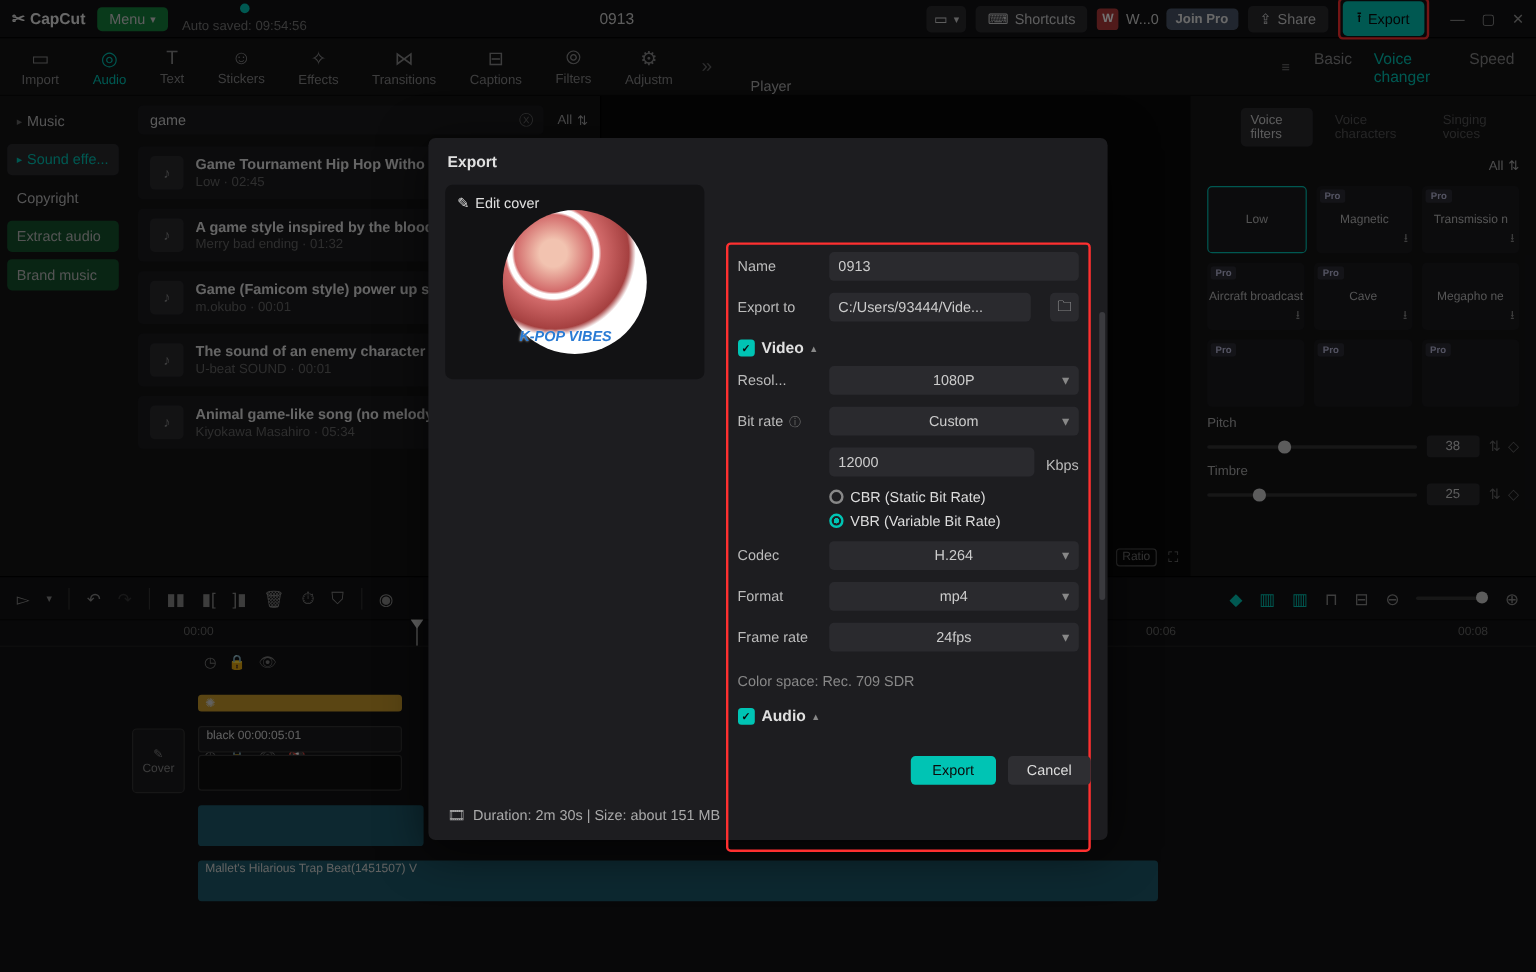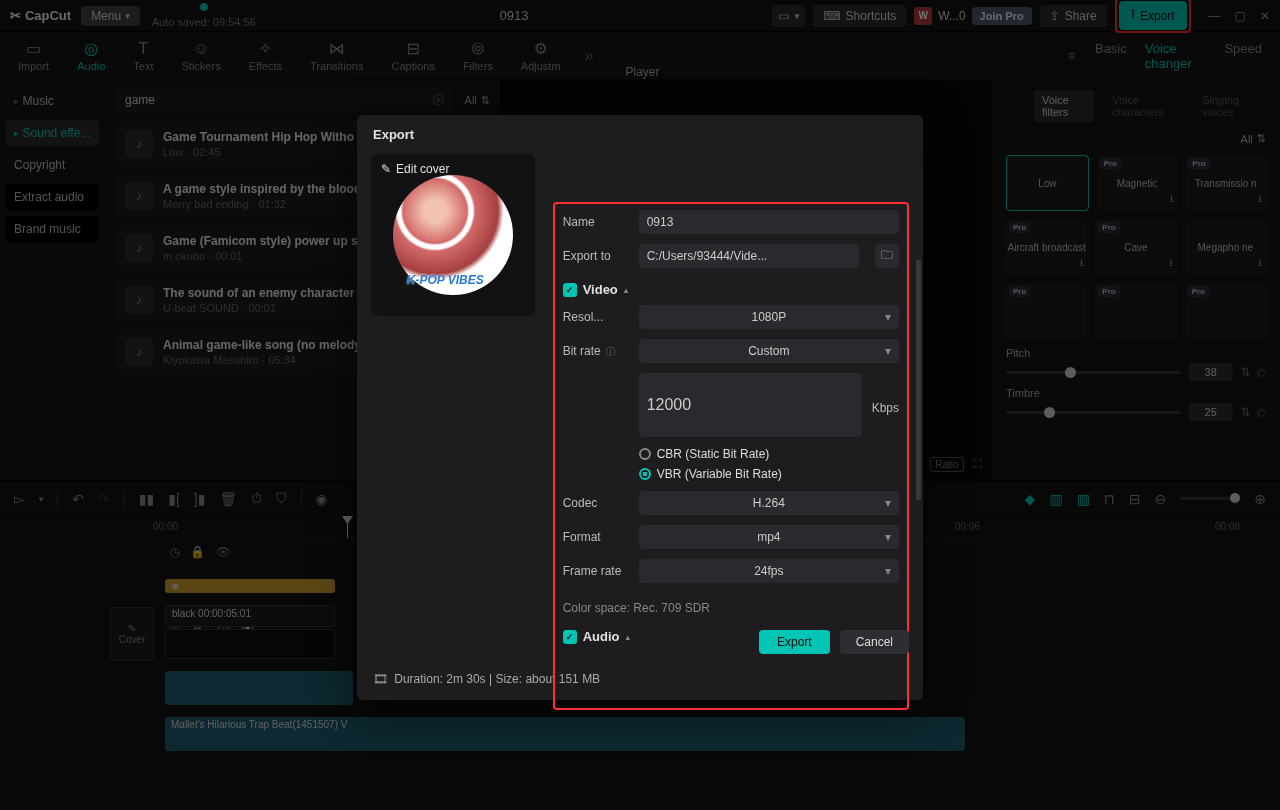--- a/index.html
+++ b/index.html
@@ -1,40 +1,40 @@
 <!DOCTYPE html>
 <html><head>
 <meta charset="utf-8">
 <style>
 * { margin: 0; padding: 0; box-sizing: border-box; font-family: -apple-system, BlinkMacSystemFont, "Segoe UI", sans-serif; }
 body { background: #0e0e10; color: #d0d0d0; width: 1280px; height: 810px; overflow: hidden; position: relative; font-size: 12px; }
 .titlebar { height: 32px; display: flex; align-items: center; padding: 0 10px; background: #121214; border-bottom: 1px solid #000; }
 .logo { font-weight: 700; font-size: 13px; color: #e8e8e8; margin-right: 10px; display:flex; align-items:center; gap:4px;}
-.menu-btn { background: #404040; color: #d0d0d0; padding: 3px 10px; border-radius: 4px; font-size: 12px; display:flex; align-items:center; gap:4px;}
+.menu-btn { background: #15803d; color: #d0d0d0; padding: 3px 10px; border-radius: 4px; font-size: 12px; display:flex; align-items:center; gap:4px;}
 .autosave { color: #787878; font-size: 11px; margin-left: 12px; display:flex; align-items:center; gap:5px;flex-direction:column;}
 .autosave .dot { width:8px;height:8px;border-radius:50%;background:#00c4b4;}
 .title-center { flex:1; text-align:center; color:#ccc; font-size:13px;}
 .title-right { display:flex; align-items:center; gap:8px; }
 .pill { background:#2a2a2e; padding:4px 10px; border-radius:4px; display:flex; align-items:center; gap:5px; font-size:12px; color:#d0d0d0;}
 .user-badge { background:#b23b3b; color:#fff; width:18px;height:18px;border-radius:3px;display:flex;align-items:center;justify-content:center;font-size:10px;font-weight:700;}
 .joinpro { background:#4a5568; color:#e8e8e8; padding:3px 8px; border-radius:4px; font-weight:600; font-size:11px;}
 .export-btn-top { background:#00c4b4; color:#0b0b0b; padding:4px 12px; border-radius:4px; font-weight:500; display:flex; align-items:center; gap:5px;}
 .window-ctrls { display:flex; gap:14px; color:#999; margin-left:10px;}
 .highlight-box { border:2px solid #ff3030; border-radius:4px; padding:1px 2px;}
 .tabbar { height:48px; background:#141416; display:flex; align-items:center; padding:0 8px; gap:8px; border-bottom:1px solid #0a0a0a;}
 .tab { display:flex; flex-direction:column; align-items:center; gap:2px; padding:4px 10px; color:#888; font-size:11px; cursor:pointer;}
 .tab.active { color:#00c4b4; }
 .tab .ticon { font-size:16px; }
 .more-tabs { color:#666; font-size:16px; padding:0 6px;}
 .main { display:flex; height:calc(100% - 80px - 330px); }
 .left-panel { width:500px; background:#141416; display:flex; }
 .left-nav { width:105px; padding:8px 6px; display:flex; flex-direction:column; gap:6px;}
 .left-nav-item { padding:6px 8px; border-radius:4px; color:#bbb; font-size:12px; display:flex; align-items:center; gap:4px;}
 .left-nav-item.active { background:#2a2a2e; color:#00c4b4;}
-.left-nav-item.darkbg { background:#000000; }
+.left-nav-item.darkbg { background:#14532d; }
 .mid-col { flex:1; padding:8px 10px; }
 .search-row { display:flex; align-items:center; gap:8px; margin-bottom:10px;}
 .search-input { flex:1; background:#1b1b1e; border:none; border-radius:4px; padding:5px 10px; color:#ccc; font-size:12px;}
 .search-right { color:#aaa; font-size:11px; display:flex; align-items:center; gap:4px;}
 .music-item { background:#1b1b1e; border-radius:4px; padding:8px 10px; margin-bottom:8px; display:flex; align-items:center; gap:10px;}
 .music-icon { width:28px;height:28px;background:#2a2a2e;border-radius:4px;display:flex;align-items:center;justify-content:center;color:#888;}
 .music-info { flex:1; overflow:hidden;}
 .music-name { color:#e0e0e0; font-size:12px; font-weight:600; white-space:nowrap; overflow:hidden; text-overflow:ellipsis;}
 .music-meta { color:#666; font-size:11px; margin-top:2px;}
 .player-panel { flex:1; background:#0a0a0a; border-left:1px solid #000; position:relative;}
@@ -93,21 +93,21 @@
 .form-label { width:66px; color:#bbb;}
 .form-input { flex:1; background:#2a2a2e; border:none; border-radius:4px; padding:5px 8px; color:#ccc; font-size:12px;}
 .form-path { flex:1; background:#2a2a2e; border-radius:4px; padding:5px 8px; color:#ccc; font-size:12px; display:flex; align-items:center; justify-content:space-between;}
 .folder-btn { background:#2a2a2e; width:24px;height:24px;border-radius:4px;display:flex;align-items:center;justify-content:center;color:#ccc; margin-left:6px;}
 .section-chk { display:flex; align-items:center; gap:6px; margin:14px 0 8px 0;}
 .chk { width:14px;height:14px;background:#00c4b4;border-radius:3px;display:flex;align-items:center;justify-content:center;color:#0b0b0b;font-size:9px;font-weight:700;}
 .section-title { color:#e0e0e0; font-weight:600; font-size:13px;}
 .caret-sm { color:#888; font-size:9px;}
 .dropdown { flex:1; background:#2a2a2e; border-radius:4px; padding:5px 8px; color:#ccc; font-size:12px; display:flex; justify-content:center; position:relative;}
 .dropdown .car { position:absolute; right:8px; color:#888;}
-.num-input { flex:1; background:#2a2a2e; border:none; border-radius:4px; padding:23px 8px; color:#ccc; font-size:16px;}
+.num-input { flex:1; background:#2a2a2e; border:none; border-radius:4px; padding:5px 8px; color:#ccc; font-size:12px;}
 .unit { color:#bbb; font-size:12px; padding-top:5px;}
 .radio-row { display:flex; align-items:center; gap:6px; margin-bottom:6px; font-size:12px; color:#ddd; padding-left:76px;}
 .radio { width:12px;height:12px;border-radius:50%;border:2px solid #888;}
 .radio.on { border-color:#00c4b4; background:radial-gradient(circle,#00c4b4 38%,transparent 42%);}
 .color-note { color:#888; font-size:12px; margin:18px 0 8px 0;}
 .scroll-thumb { position:absolute; right:2px; top:106px; width:5px; height:240px; background:#3a3a3e; border-radius:3px;}
 .modal-footer { display:flex; justify-content:space-between; align-items:center; padding:10px 16px 14px 16px;}
 .duration { color:#aaa; font-size:12px; display:flex; align-items:center; gap:6px;}
 .foot-btns { display:flex; gap:10px;}
 .btn-export { background:#00c4b4; color:#0b0b0b; padding:5px 18px; border-radius:4px; font-weight:500;}

